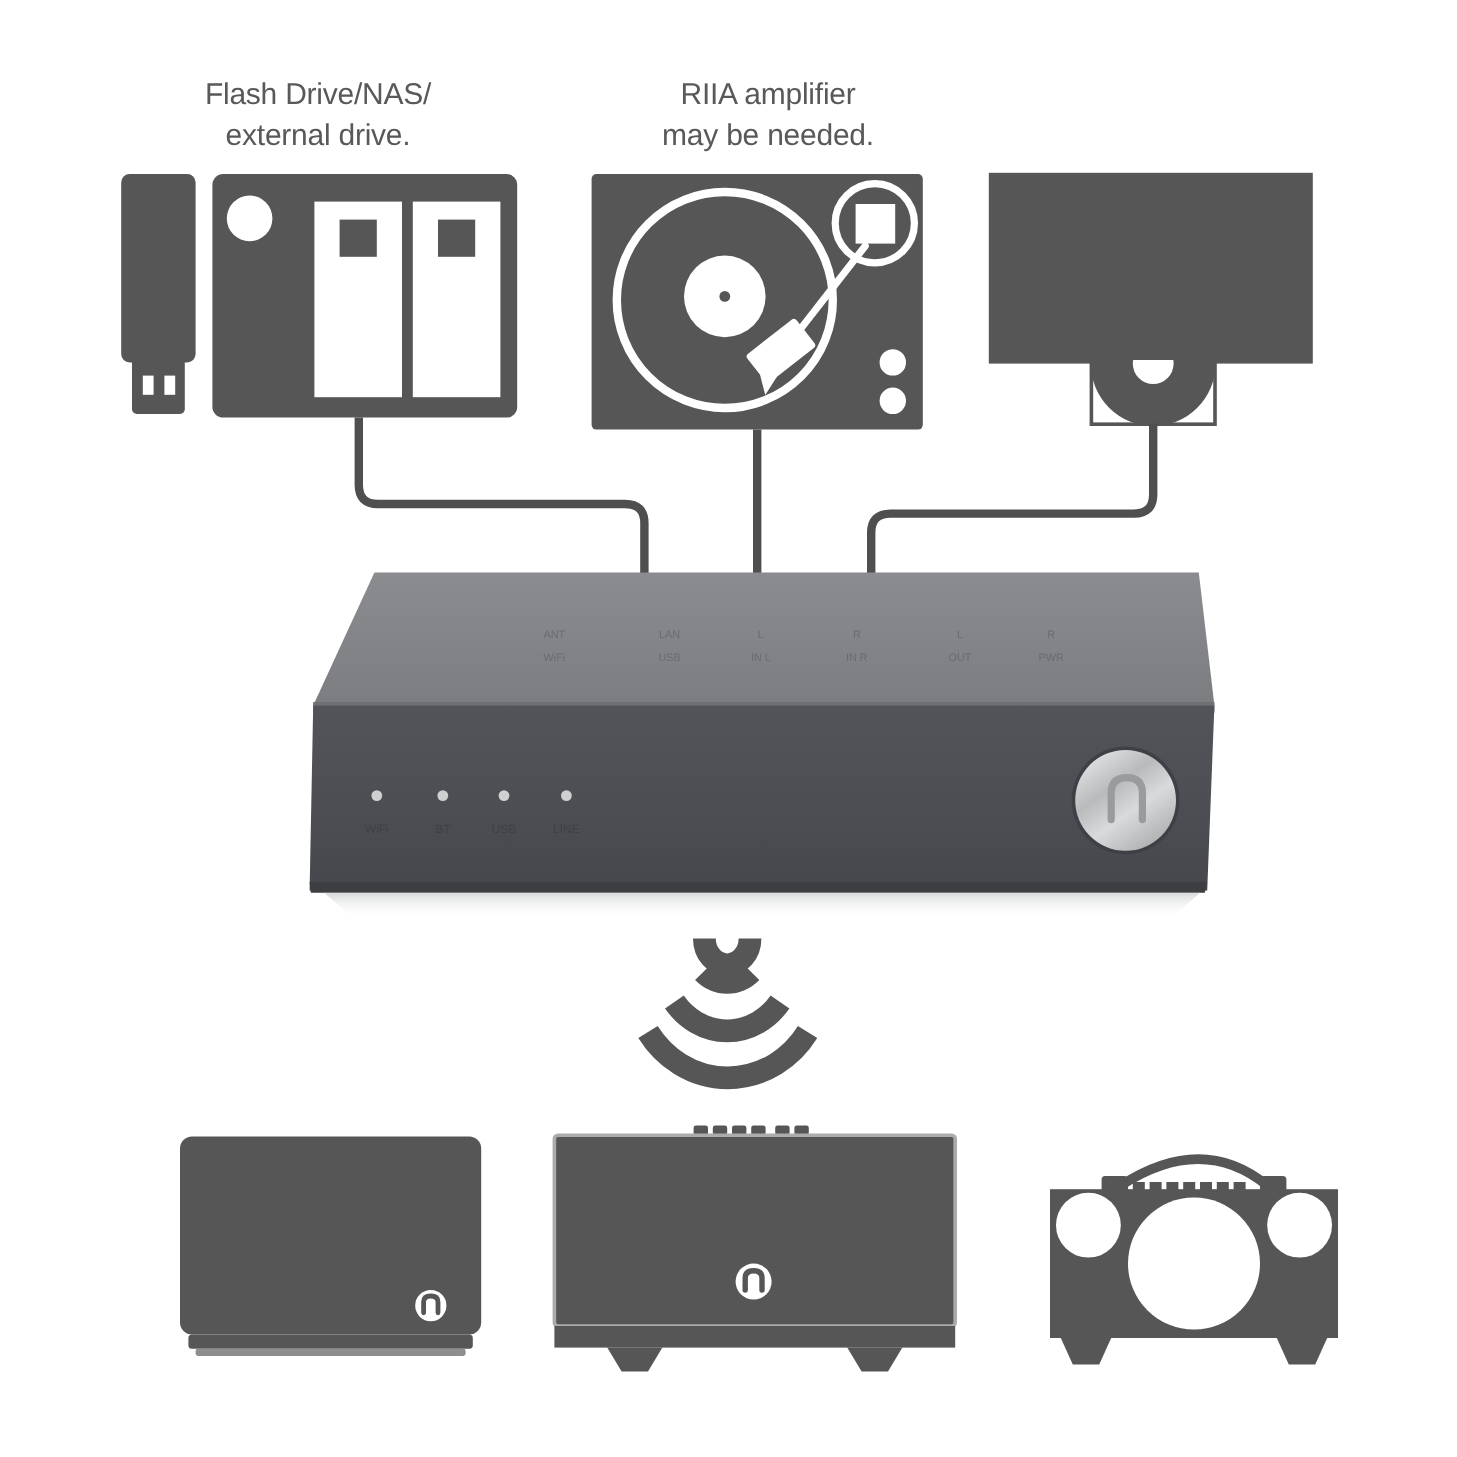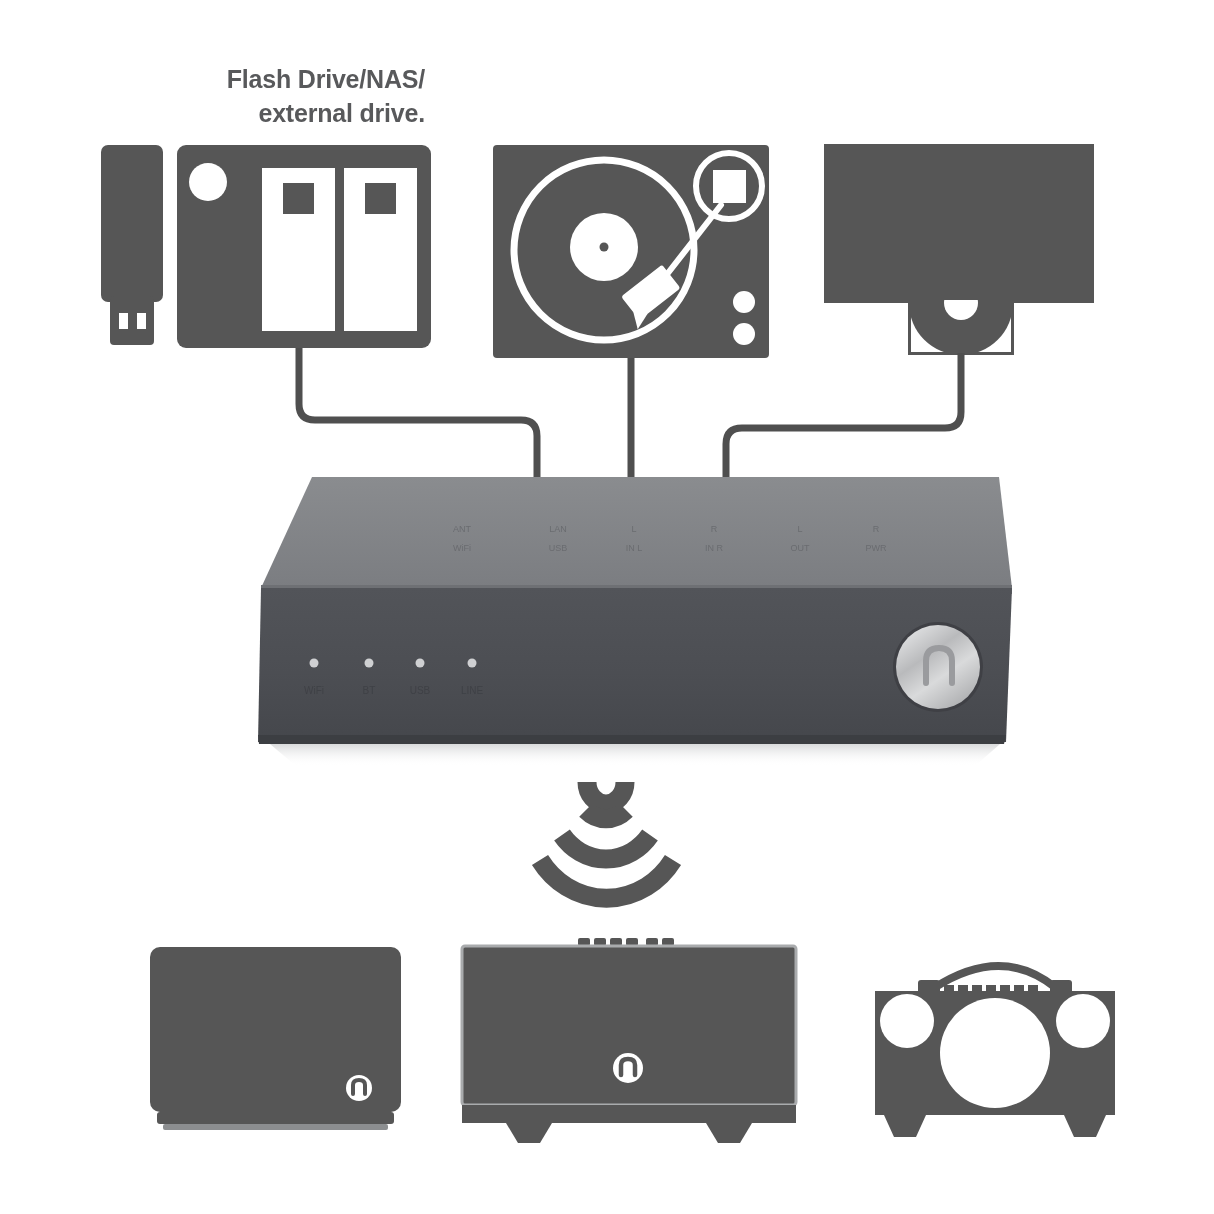--- a/index.html
+++ b/index.html
@@ -12,43 +12,45 @@
   }
   #stage {
     position: relative;
     width: 1214px;
     height: 1214px;
     background: #ffffff;
     overflow: hidden;
   }
   .label {
     position: absolute;
-    text-align: right;
+    text-align: center;
     color: #58595b;
-    font-weight: bold;
+    font-weight: normal;
     font-size: 25px;
     line-height: 34px;
     letter-spacing: -0.2px;
     white-space: pre-line;
   }
   svg { display: block; }
   .svg-layer {
     position: absolute;
     left: 0;
     top: 0;
   }
 </style>
 </head>
 <body>
 
 <div id="stage">
 
   <div class="label" style="left:105px; top:62px; width:320px;">Flash Drive/NAS/
 external drive.</div>
 
+  <div class="label" style="left:475px; top:62px; width:330px;">RIIA amplifier
+may be needed.</div>
 
 
   <svg class="svg-layer" width="1214" height="1214" viewBox="0 0 1214 1214">
 
     <defs>
       <linearGradient id="ampTopGrad" x1="0" y1="0" x2="0" y2="1">
         <stop offset="0%" stop-color="#8a8c8f"></stop>
         <stop offset="100%" stop-color="#7b7d81"></stop>
       </linearGradient>
       <linearGradient id="ampFrontGrad" x1="0" y1="0" x2="0" y2="1">

